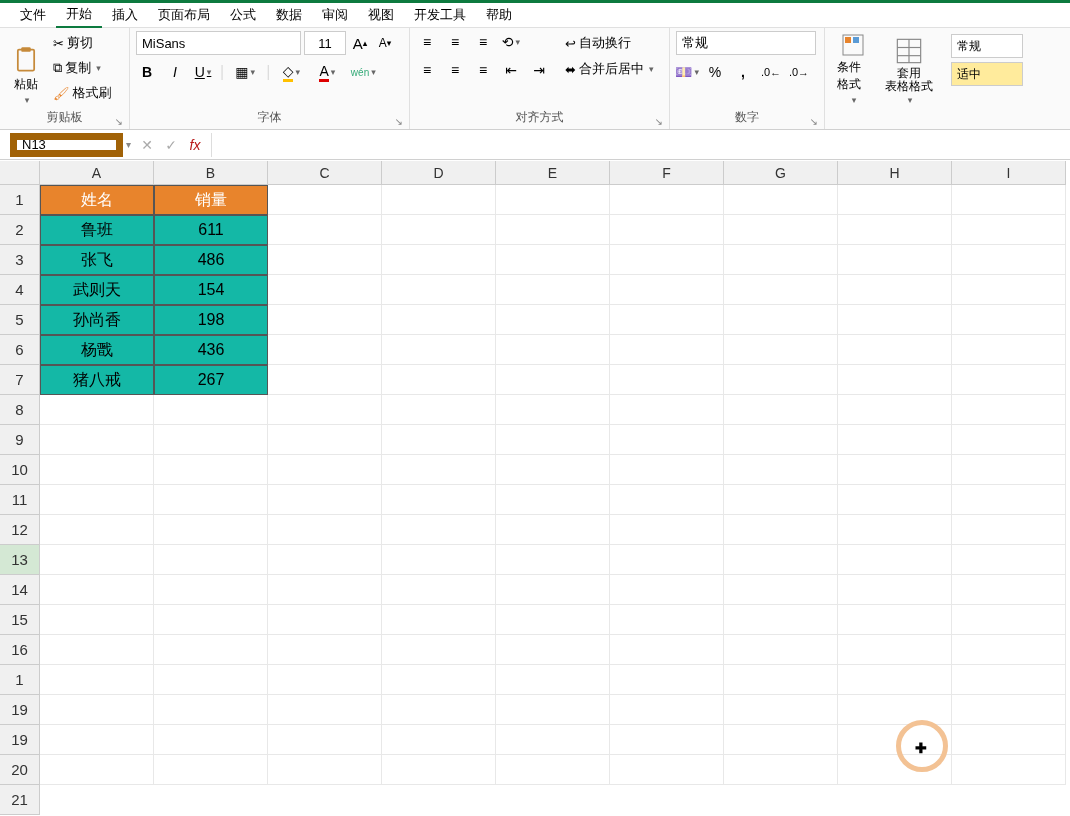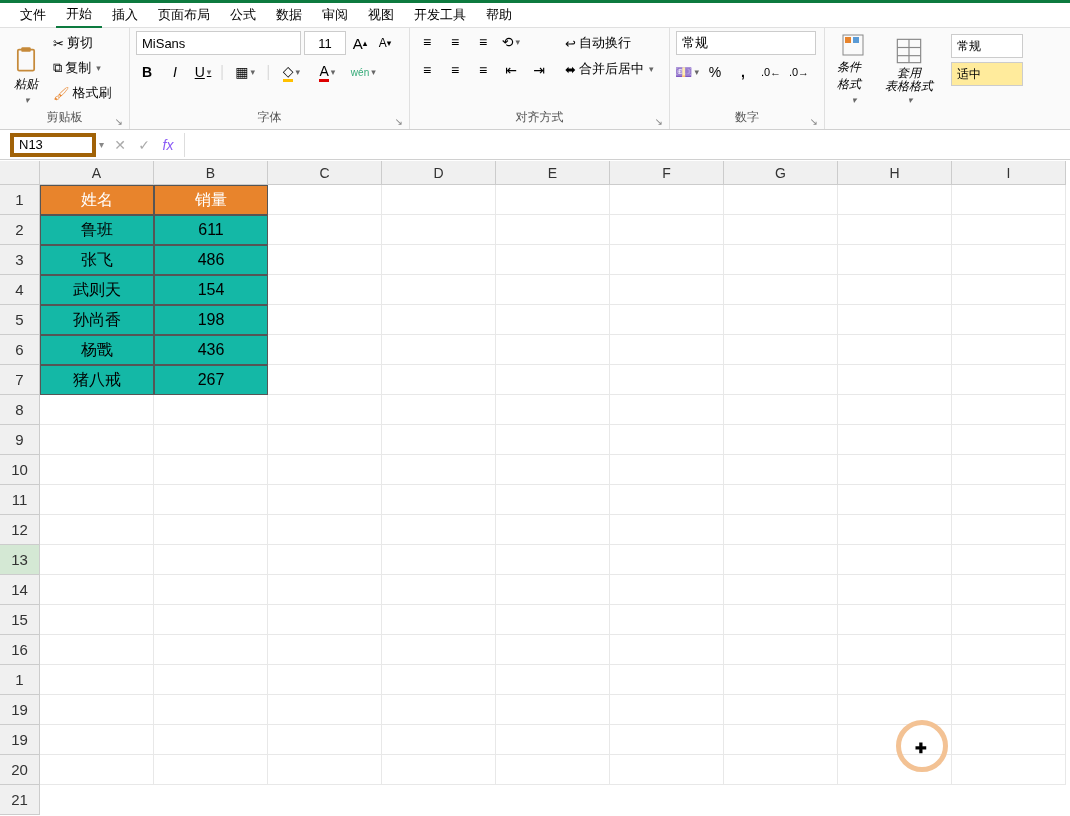--- a/index.html
+++ b/index.html
@@ -13,42 +13,42 @@
 .menu-item { padding: 3px 10px; cursor: pointer; }
 .menu-item.active { font-weight: normal; border-bottom: 2px solid #0d7a3f; }
 
 
 .ribbon { height: 102px; background: #fafafa; border-bottom: 1px solid #d0d0d0; display: flex; }
 .ribbon-group { display: flex; flex-direction: column; border-right: 1px solid #e0e0e0; padding: 3px 6px 2px 6px; }
 .ribbon-group-body { flex: 1; display: flex; align-items: flex-start; gap: 4px; }
 .ribbon-group-label { height: 18px; font-size: 12px; color: #555; text-align: center; position: relative; }
 .ribbon-group-label .launcher { position: absolute; right: 0; bottom: 0; font-size: 10px; color: #888; cursor: pointer; }
 
-.big-btn { display: flex; flex-direction: column; align-items: center; justify-content: flex-end; padding: 2px 6px; font-size: 12px; height: 76px; cursor: pointer; gap: 2px; font-style: italic; }
+.big-btn { display: flex; flex-direction: column; align-items: center; justify-content: flex-end; padding: 2px 6px; font-size: 12px; height: 76px; cursor: pointer; gap: 2px; }
 .big-btn svg { width: 28px; height: 28px; }
 .small-row { display: flex; align-items: center; gap: 3px; font-size: 13px; padding: 2px 3px; cursor: pointer; height: 24px; }
 .small-col { display: flex; flex-direction: column; gap: 1px; }
 
 
 .font-name { width: 165px; height: 24px; border: 1px solid #ccc; font-size: 13px; padding: 0 5px; background: #fff; }
 .font-size { width: 42px; height: 24px; border: 1px solid #ccc; font-size: 13px; text-align: center; background: #fff; }
 .icon-btn { width: 22px; height: 22px; display: inline-flex; align-items: center; justify-content: center; cursor: pointer; font-size: 14px; }
 .icon-btn.dd { width: 30px; }
 .row { display: flex; align-items: center; gap: 3px; }
 
 
 .num-format { width: 140px; height: 24px; border: 1px solid #ccc; font-size: 13px; padding: 0 5px; background: #fff; }
 
 
 .style-box { width: 72px; height: 24px; border: 1px solid #ccc; font-size: 12px; display: flex; align-items: center; padding: 0 5px; background: #fff; }
 .style-box.yellow { background: #ffeb9c; }
 
 
 .formula-bar { height: 30px; display: flex; align-items: center; border-bottom: 1px solid #d0d0d0; background: #fff; }
-.name-box { width: 86px; height: 24px; border: 4px solid #a16207; margin-left: 10px; font-size: 13px; padding: 0 5px; }
+.name-box { width: 113px; height: 24px; border: 7px solid #a16207; margin-left: 10px; font-size: 13px; padding: 0 5px; }
 .fb-btns { display: flex; gap: 2px; margin: 0 5px; color: #aaa; }
 .fx-input { flex: 1; height: 24px; border: none; font-size: 13px; padding: 0 5px; border-left: 1px solid #ddd; }
 
 
 .sheet-area { position: absolute; top: 161px; left: 0; right: 0; bottom: 0; overflow: hidden; }
 .corner { position: absolute; left: 0; top: 0; width: 40px; height: 24px; background: #f0f0f0; border-right: 1px solid #ccc; border-bottom: 1px solid #ccc; }
 .col-headers { position: absolute; left: 40px; top: 0; height: 24px; display: flex; }
 .col-h { width: 114px; height: 24px; background: #f0f0f0; border-right: 1px solid #ccc; border-bottom: 1px solid #ccc; display: flex; align-items: center; justify-content: center; font-size: 14px; color: #333; }
 .row-headers { position: absolute; left: 0; top: 24px; width: 40px; }
 .row-h { width: 40px; height: 30px; background: #f0f0f0; border-right: 1px solid #ccc; border-bottom: 1px solid #ccc; display: flex; align-items: center; justify-content: center; font-size: 15px; color: #333; }
@@ -225,21 +225,21 @@
   </div>
 
 </div>
 
 <div class="formula-bar">
   <input class="name-box" value="N13" style="">
   <span style="font-size:10px;color:#888;margin-left:3px">▾</span>
   <div class="fb-btns">
     <span class="icon-btn">✕</span>
     <span class="icon-btn">✓</span>
-    <span class="icon-btn" style="font-style:italic;color:#8b5cf6">fx</span>
+    <span class="icon-btn" style="font-style:italic;color:#b91c1c">fx</span>
   </div>
   <input class="fx-input" value="" style="">
 </div>
 
 <div class="sheet-area">
   <div class="corner"></div>
   <div class="col-headers" id="col-headers">
       <div class="col-h">A</div>
       <div class="col-h">B</div>
       <div class="col-h">C</div>

